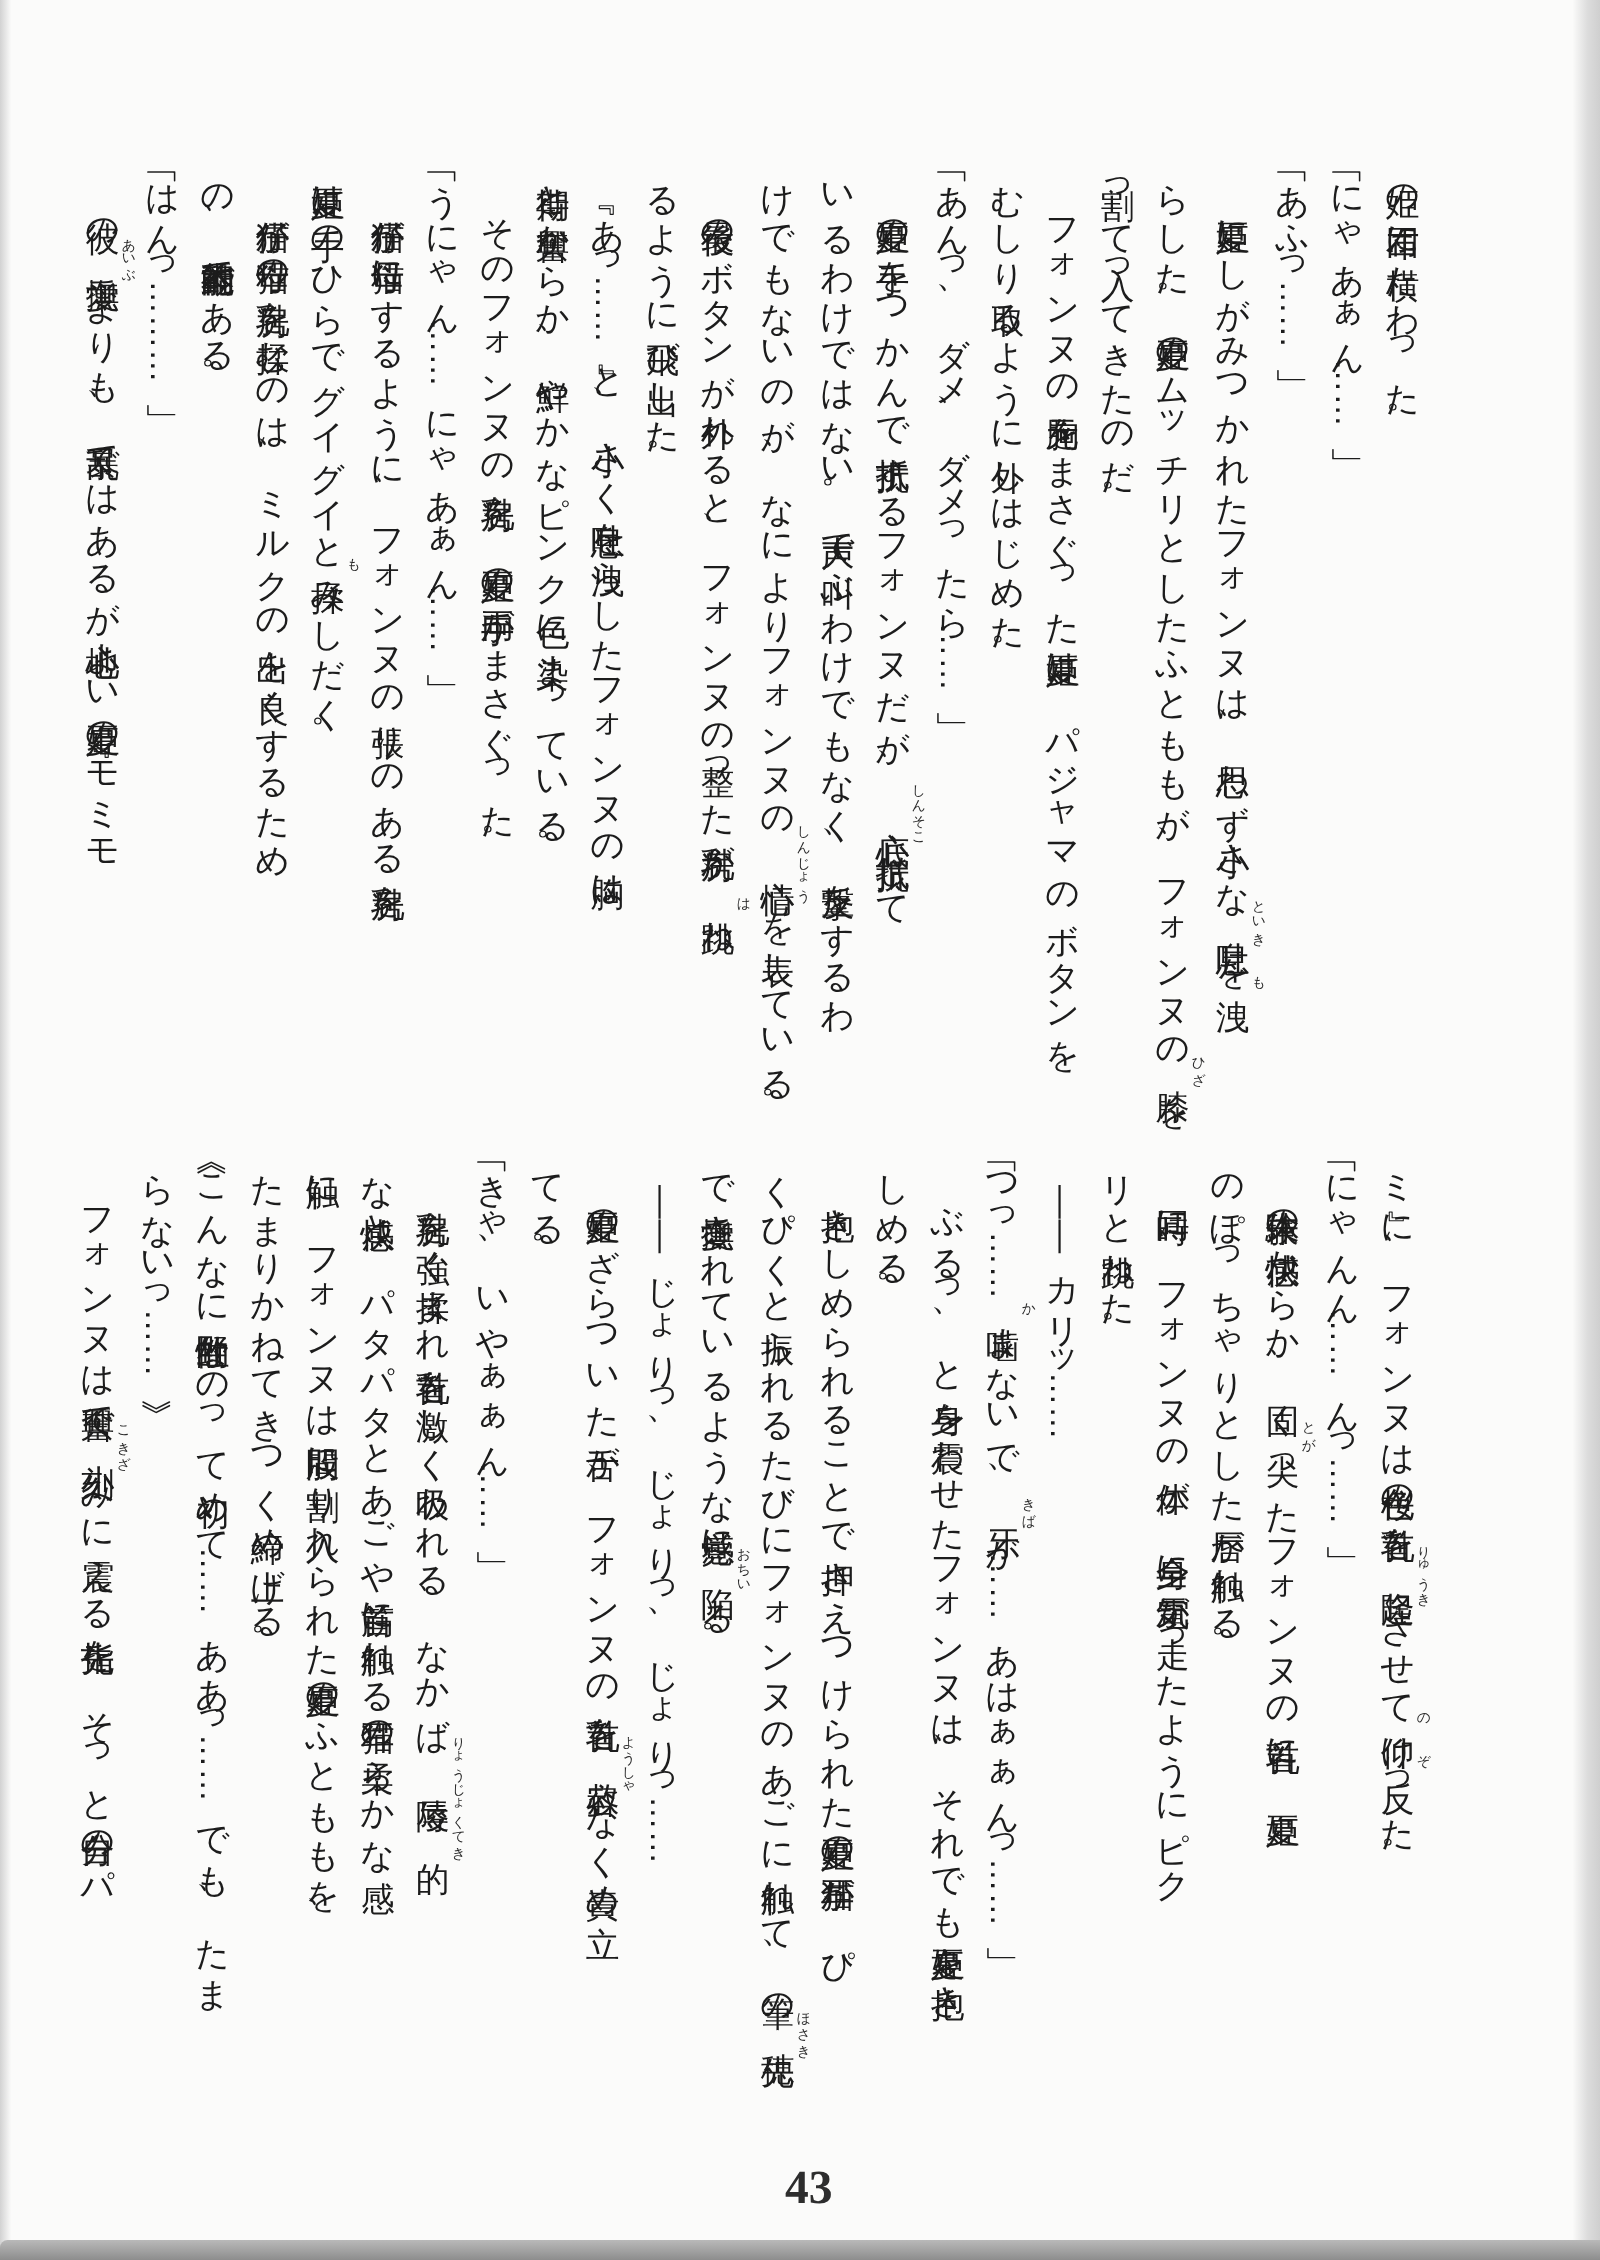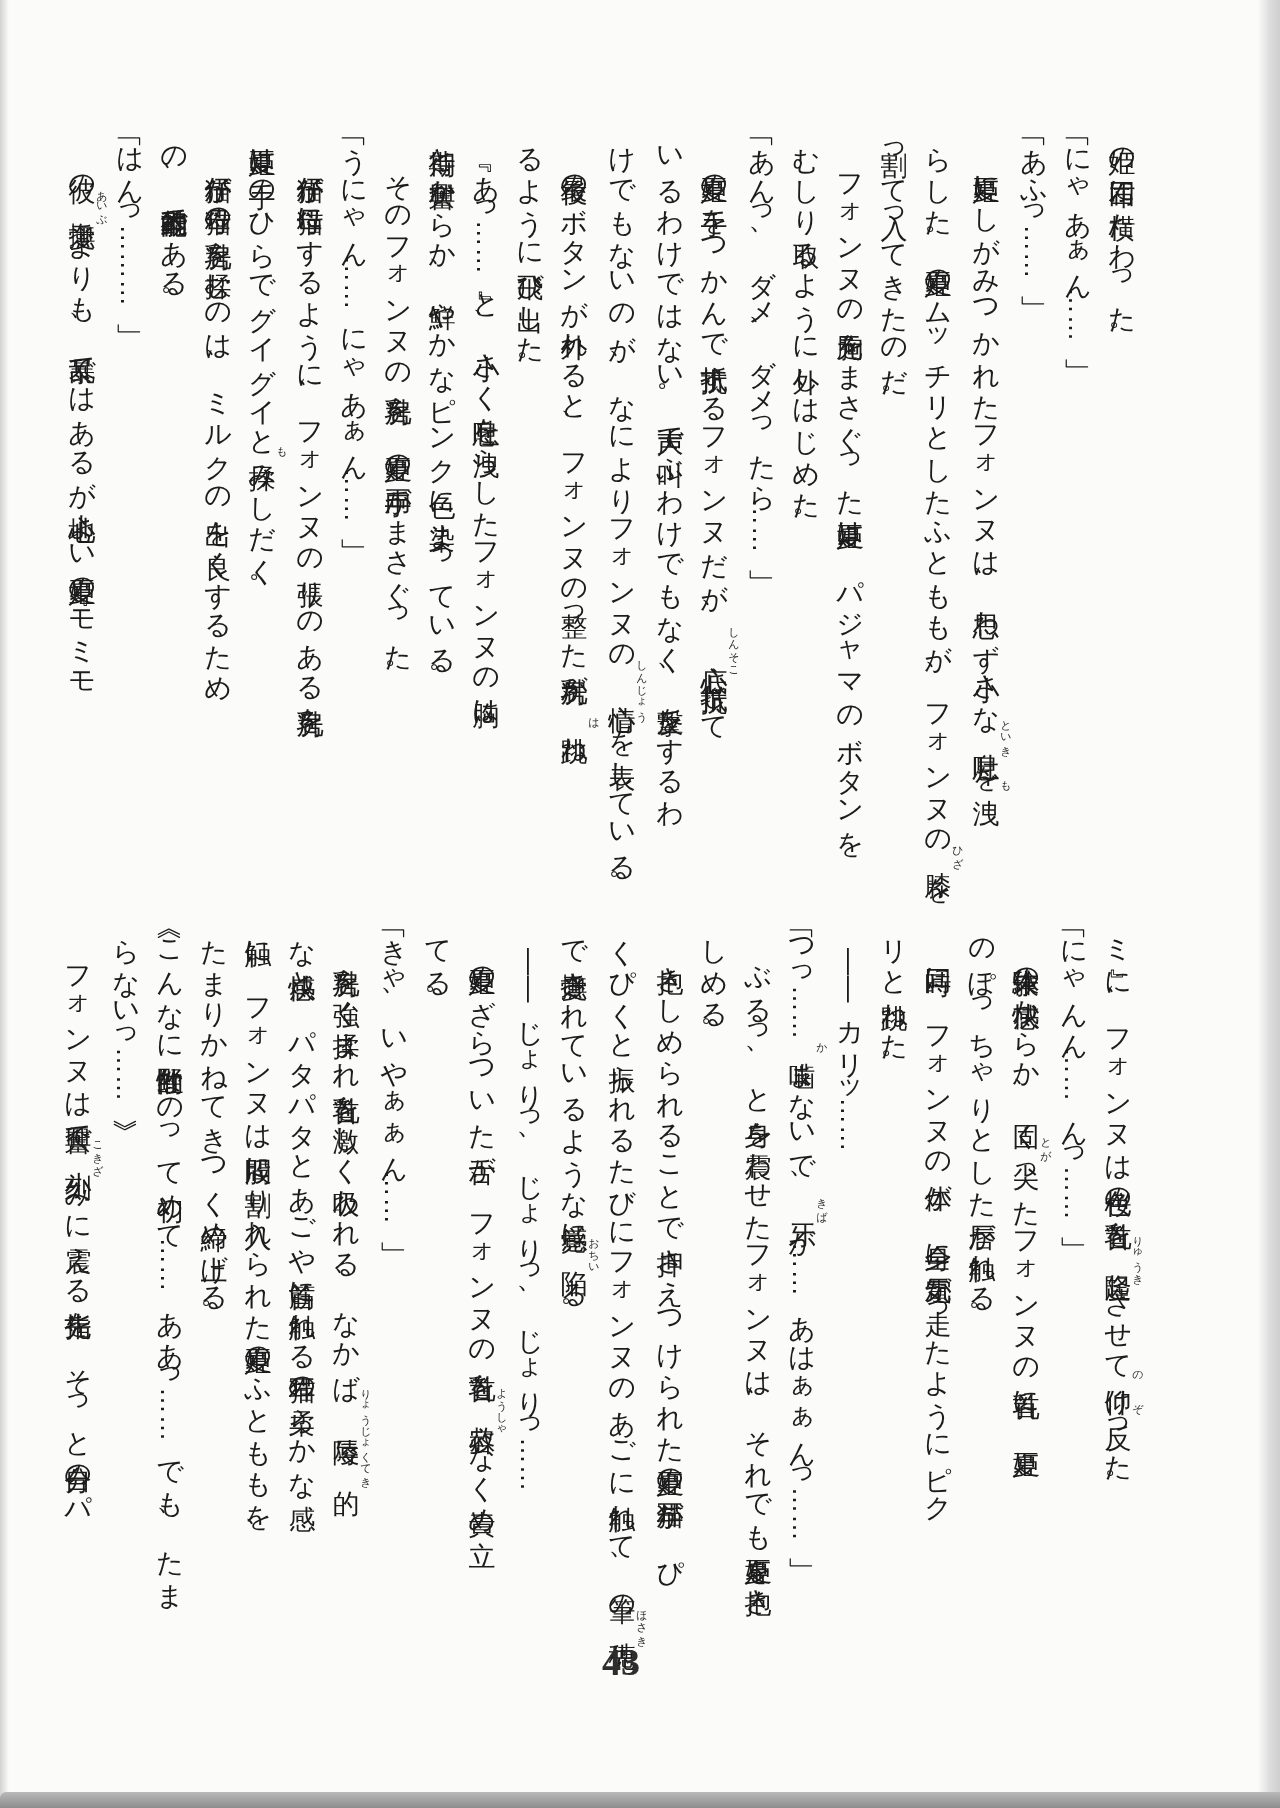--- a/index.html
+++ b/index.html
@@ -55,23 +55,23 @@
   .tcol.ind { text-indent: 1em; }
   ruby { ruby-align: center; }
   rt {
     font-size: 11px;
     letter-spacing: 0;
     color: #2a2a2a;
   }
   .pagenum {
     position: absolute;
     left: 602px;
-    top: 1640px;
+    top: 1728px;
     width: 90px;
-    text-align: left;
+    text-align: center;
     font-family: "Liberation Serif", serif;
     font-weight: bold;
     font-size: 38px;
     color: #2d2d2d;
   }
 </style>
 </head>
 <body>
 
 <div class="page">

